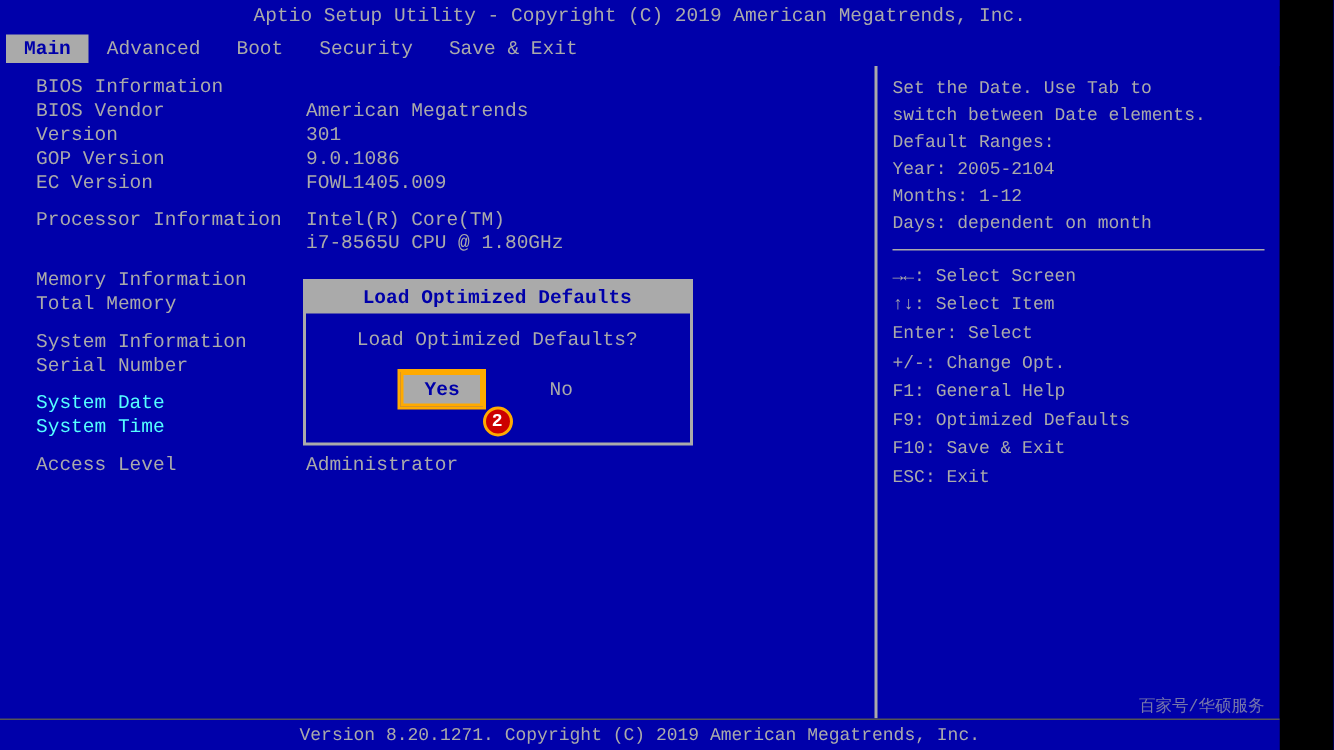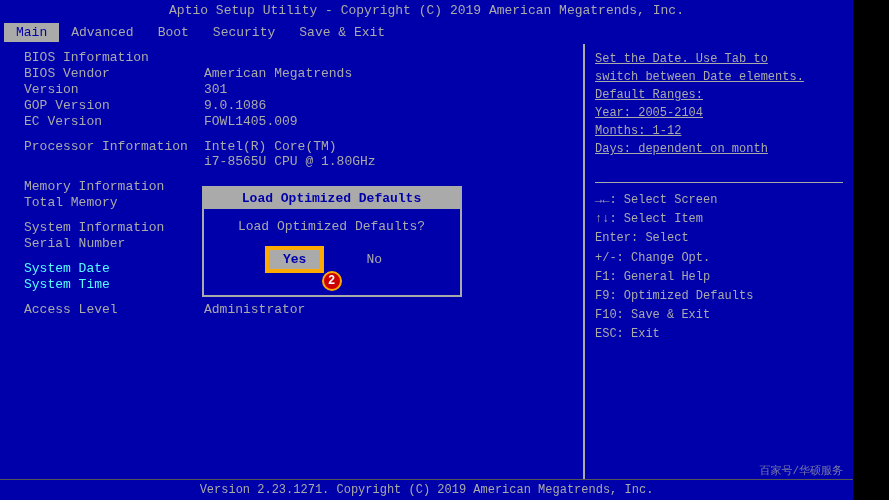--- a/index.html
+++ b/index.html
@@ -40,21 +40,21 @@
 
     .menu-item {
       padding: 2px 12px;
       color: #aaaaaa;
       cursor: pointer;
     }
 
     .menu-item.active {
       background: #aaaaaa;
       color: #0000aa;
-      font-weight: normal;
+      font-weight: bold;
     }
 
     
     .content-area {
       display: flex;
       flex: 1;
       gap: 0;
     }
 
     
@@ -95,23 +95,22 @@
     
     .right-panel {
       width: 270px;
       border-left: 2px solid #aaaaaa;
       padding: 6px 10px;
       color: #aaaaaa;
       font-size: 12px;
     }
 
     .help-text {
-      margin-bottom: 24px;
+      margin-bottom: 8px;
       line-height: 1.5;
-      text-decoration: underline;
     }
 
     .divider {
       border-top: 1px solid #aaaaaa;
       margin: 8px 0;
     }
 
     .key-help {
       line-height: 1.6;
       font-size: 12px;
@@ -342,16 +341,16 @@
         <div>+/-: Change Opt.</div>
         <div>F1: General Help</div>
         <div>F9: Optimized Defaults</div>
         <div>F10: Save &amp; Exit</div>
         <div>ESC: Exit</div>
       </div>
     </div>
   </div>
 
   <div class="bottom-bar" style="position:relative;">
-    <span>Version 2.23.1271. Copyright (C) 2019 American Megatrends, Inc.</span>
+    <span>Version 8.20.1271. Copyright (C) 2019 American Megatrends, Inc.</span>
     <span class="watermark">百家号/华硕服务</span>
   </div>
 </div>
 
 </body></html>

